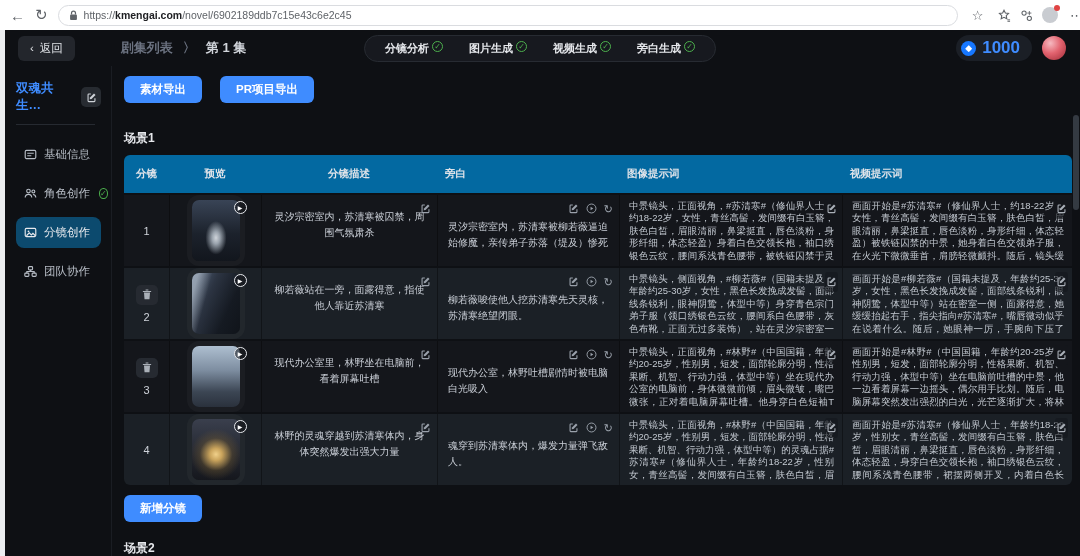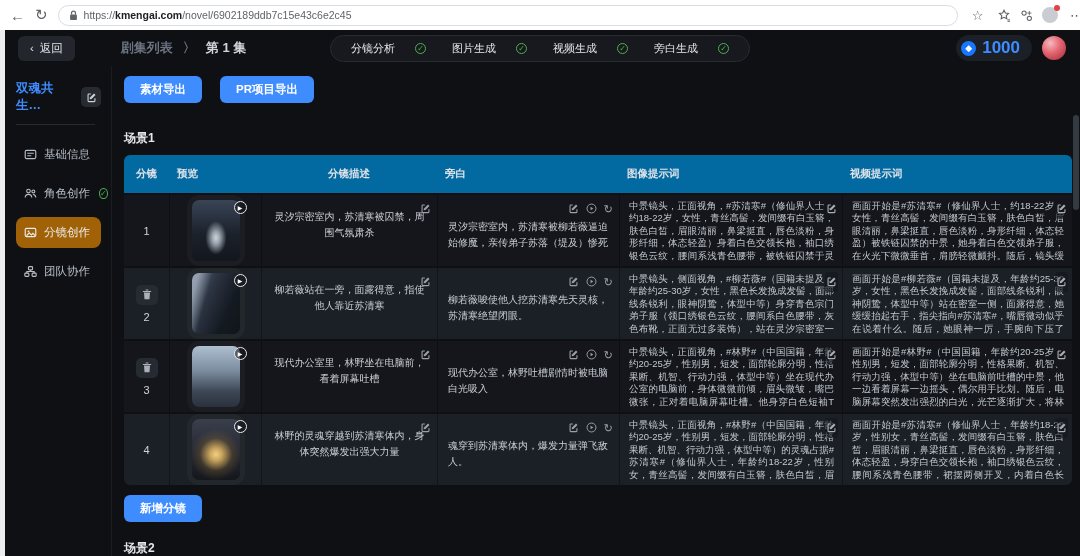--- a/index.html
+++ b/index.html
@@ -21,54 +21,54 @@
   .app { position:relative; height:526px; background:#0e1014; color:#c9ced6; }
   .left-edge { position:absolute; left:0; top:0; width:5px; height:100%; background:#eceef0; z-index:5; }
 
   .app-header { height:36px; display:flex; align-items:center; padding:0 14px 0 18px; position:relative; }
   .back-btn { background:#23262c; color:#dfe2e6; border:none; border-radius:6px; font-size:11.5px;
     padding:5px 12px; display:flex; gap:6px; align-items:center; cursor:pointer; }
   .crumb { margin-left:46px; font-size:13px; font-weight:bold; color:#6b7280; display:flex; gap:10px; }
   .crumb .cur { color:#d1d5db; }
   .pills { position:absolute; left:50%; transform:translateX(-50%); display:flex; gap:26px;
     background:#17191f; border:1px solid #272b32; border-radius:999px; padding:5px 20px; }
-  .pill { display:flex; align-items:center; gap:20px; font-size:11px; font-weight:normal; color:#e6e8ec; }
+  .pill { display:flex; gap:3px; font-size:11px; font-weight:bold; color:#e6e8ec; }
   .chk { width:11px; height:11px; border:1px solid #4db14d; border-radius:50%; color:#4db14d;
     font-size:8px; line-height:10px; text-align:center; }
   .hdr-right { margin-left:auto; display:flex; align-items:center; gap:10px; }
   .credits { display:flex; align-items:center; gap:6px; background:#1b1f26; border-radius:999px;
     padding:3px 12px 3px 5px; cursor:pointer; }
   .coin { width:15px; height:15px; border-radius:50%; background:#1677ff; color:#fff; font-size:9px;
     text-align:center; line-height:15px; }
   .credits .amt { color:#3f8cff; font-weight:bold; font-size:17px;text-align:right; }
   .avatar { width:24px; height:24px; border-radius:50%;
     background:radial-gradient(circle at 35% 30%, #f6b9c0 0%, #e2636f 45%, #9e2a35 100%); cursor:pointer; }
 
   .body-row { display:flex; height:490px; }
   aside { width:112px; padding:10px 10px 0 16px; flex:none; border-right:1px solid #1a1d23; }
   .side-title-row { display:flex; align-items:center; gap:6px; margin:4px 0 10px; }
   .side-title { color:#3f8cff; font-weight:bold; font-size:12.5px; }
   .mini-edit { width:20px; height:20px; background:#272b31; border-radius:5px; border:none; color:#cfd3d9;
     display:flex; align-items:center; justify-content:center; cursor:pointer; flex:none; }
   .side-div { height:1px; background:#262a31; margin:0 6px 14px 0; }
   .side-item { display:flex; align-items:center; gap:7px; padding:8px 8px; border-radius:8px;
     font-size:11.5px; color:#b7bdc6; margin-bottom:8px; cursor:pointer; white-space:nowrap; }
-  .side-item.active { background:#a16207; color:#e8eaee; }
+  .side-item.active { background:#0c4a6e; color:#e8eaee; }
   .side-item svg { flex:none; }
   .side-chk { margin-left:2px; }
 
   main { flex:1; padding:10px 8px 0 12px; overflow:hidden; position:relative; }
   .toolbar { display:flex; gap:18px; margin-bottom:27px; }
   .btn { background:#3f8cff; color:#fff; border:none; border-radius:6px; font-size:11.5px; font-weight:bold;
     padding:6px 16px; cursor:pointer; }
   .scene-title { color:#e5e7eb; font-size:12px; font-weight:bold; margin:4px 0 8px; }
   .stable { border-radius:6px; overflow:hidden; }
   .thead { display:flex; background:#0369a1; height:38px; align-items:center; }
   .hcell { font-size:10.5px; font-weight:bold; color:#dfe3e9; padding:0 8px; }
-  .col0 { width:45px; text-align:center; } .col1 { width:92px; }
+  .col0 { width:45px; text-align:center; } .col1 { width:92px; text-align:center; }
   .col2 { width:176px; text-align:center; } .col3 { width:182px; }
   .col4 { width:223px; } .col5 { flex:1; }
   .trow { display:flex; height:73px; border-top:2px solid #0e1014; }
   .trow.odd { background:#14161b; } .trow.even { background:#1b2026; }
   .cell { position:relative; border-left:1px solid rgba(0,0,0,.35); height:100%; }
   .cell:first-child { border-left:none; }
   .c-num { width:45px; display:flex; flex-direction:column; align-items:center; justify-content:center; gap:6px; }
   .num { font-size:11px; color:#cfd3da; }
   .trash-btn { width:22px; height:20px; background:#262a31; border:none; border-radius:5px; color:#aab0b8;
     display:flex; align-items:center; justify-content:center; cursor:pointer; }

